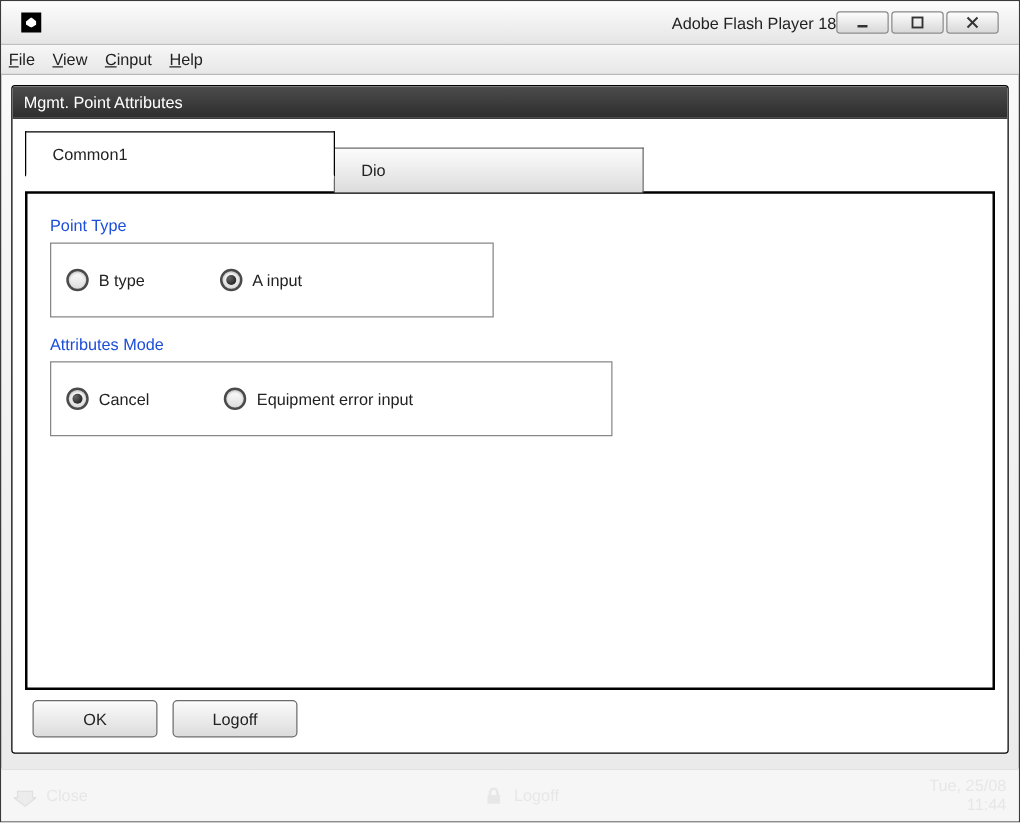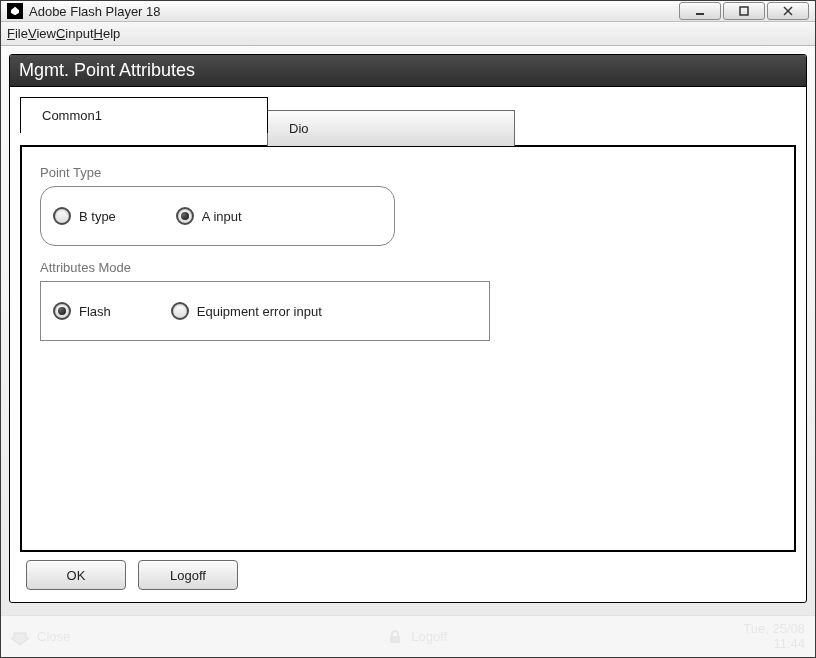--- a/index.html
+++ b/index.html
@@ -1,45 +1,45 @@
 <!DOCTYPE html>
 <html><head>
 <meta charset="utf-8">
 <style>
   * { box-sizing: border-box; }
   html, body { margin:0; padding:0; font-family: "Segoe UI", Tahoma, Arial, sans-serif; font-size:13px; color:#222; }
   body { background:#fff; }
   .window { width:816px; height:658px; border:1px solid #3a3a3a; background:linear-gradient(#fbfbfb,#e9e9e9); display:flex; flex-direction:column; }
-  .titlebar { height:21px; display:flex; align-items:center; padding:0 6px; background:linear-gradient(#fdfdfd,#e5e5e5); border-bottom:1px solid #bfbfbf; }
+  .titlebar { height:35px; display:flex; align-items:center; padding:0 16px; background:linear-gradient(#fdfdfd,#e5e5e5); border-bottom:1px solid #bfbfbf;text-align:right; }
   .titlebar .app-icon { width:16px; height:16px; background:#000; position:relative; margin-right:6px; }
   .titlebar .app-icon::after { content:""; position:absolute; left:2px; top:2px; width:12px; height:12px; background:#fff; clip-path: polygon(50% 0,100% 40%,100% 70%,50% 100%,0 70%,0 40%); transform:scale(.7); }
   .titlebar .title { flex:1; }
   .win-controls { display:flex; gap:2px; }
   .win-btn { width:42px; height:18px; border:1px solid #8a8a8a; border-radius:3px; background:linear-gradient(#fdfdfd,#d8d8d8); display:flex; align-items:center; justify-content:center; }
   .win-btn svg { stroke:#333; fill:none; }
   .win-btn.close svg { stroke:#333; }
-  .menubar { height:24px; background:linear-gradient(#f7f7f7,#e7e7e7); border-bottom:1px solid #b8b8b8; display:flex; align-items:center; padding:0 6px; }
+  .menubar { height:24px; background:linear-gradient(#f7f7f7,#e7e7e7); border-bottom:1px solid #b8b8b8; display:flex; align-items:center; padding:0 6px; gap:14px; }
   .menubar .menu-item { color:#222; cursor:default; }
   .menubar .menu-item .ul { text-decoration:underline; }
   .client { flex:1; padding:8px 8px 12px 8px; display:flex; flex-direction:column; gap:6px; }
   .panel { border:1px solid #000; background:#fff; border-radius:3px; overflow:hidden; flex:1; display:flex; flex-direction:column; position:relative; }
-  .panel-title { background:linear-gradient(#4c4c4c,#2e2e2e); color:#fff; padding:5px 9px; font-size:18px; border-bottom:1px solid #000; }
+  .panel-title { background:linear-gradient(#4c4c4c,#2e2e2e); color:#fff; padding:5px 9px; font-size:13px; border-bottom:1px solid #000; }
   .panel-body { flex:1; padding:10px; display:flex; flex-direction:column; }
 
   .tabs-row { display:flex; position:relative; z-index:2; }
   .tab { width:248px; height:36px; display:flex; align-items:center; padding:0 21px; border:1px solid #6a6a6a; border-bottom:none; background:linear-gradient(#fcfcfc,#dcdcdc); margin-right:-1px; }
   .tab.active { background:#fff; border-color:#000; position:relative; }
   .tab.active::after { content:""; position:absolute; bottom:-2px; left:0; right:0; height:3px; background:#fff; }
   .tab:not(.active) { }
   .tab:nth-child(2) { border-top-color:#6a6a6a;margin-top:13px; }
 
   .tab-content { border:2px solid #000; flex:1; background:#fff; margin-top:-1px; padding:18px 18px 20px 18px; position:relative; z-index:1; }
-  .group-label { margin:0 0 6px 0; color:#737373; }
+  .group-label { margin:0 0 6px 0; color:#1d4ed8; }
   .group-box { border:1px solid #878787; padding:10px 12px; display:flex; align-items:center; gap:60px; }
-  .group-box.pt { width:355px; height:60px;border-radius:15px; }
+  .group-box.pt { width:355px; height:60px; }
   .group-box.om { width:450px; height:60px; }
   .spacer-v { height:14px; }
 
   .radio { display:flex; align-items:center; gap:8px; cursor:pointer; }
   .radio .dot { width:18px; height:18px; border-radius:50%; border:2px solid #4a4a4a; background:linear-gradient(#fff,#ddd); display:flex; align-items:center; justify-content:center; box-shadow:inset 0 1px 2px rgba(0,0,0,.25); }
   .radio.selected .dot::after { content:""; width:8px; height:8px; border-radius:50%; background:radial-gradient(circle at 30% 30%, #666, #111); display:block; }
 
   .dialog-buttons { display:flex; gap:12px; padding:8px 6px 2px 6px; }
   .btn { width:100px; height:30px; border:1px solid #6a6a6a; border-radius:4px; background:linear-gradient(#fbfbfb,#dcdcdc); display:flex; align-items:center; justify-content:center; cursor:pointer; box-shadow:0 1px 0 rgba(255,255,255,.7) inset; }
 
@@ -114,21 +114,21 @@
               <span>A input</span>
             </div>
           </div>
 
           <div class="spacer-v"></div>
 
           <div class="group-label">Attributes Mode</div>
           <div class="group-box om">
             <div class="radio selected">
               <span class="dot"></span>
-              <span>Flash</span>
+              <span>Cancel</span>
             </div>
             <div class="radio">
               <span class="dot"></span>
               <span>Equipment error input</span>
             </div>
           </div>
 
         </div>
 
         <div class="dialog-buttons">

